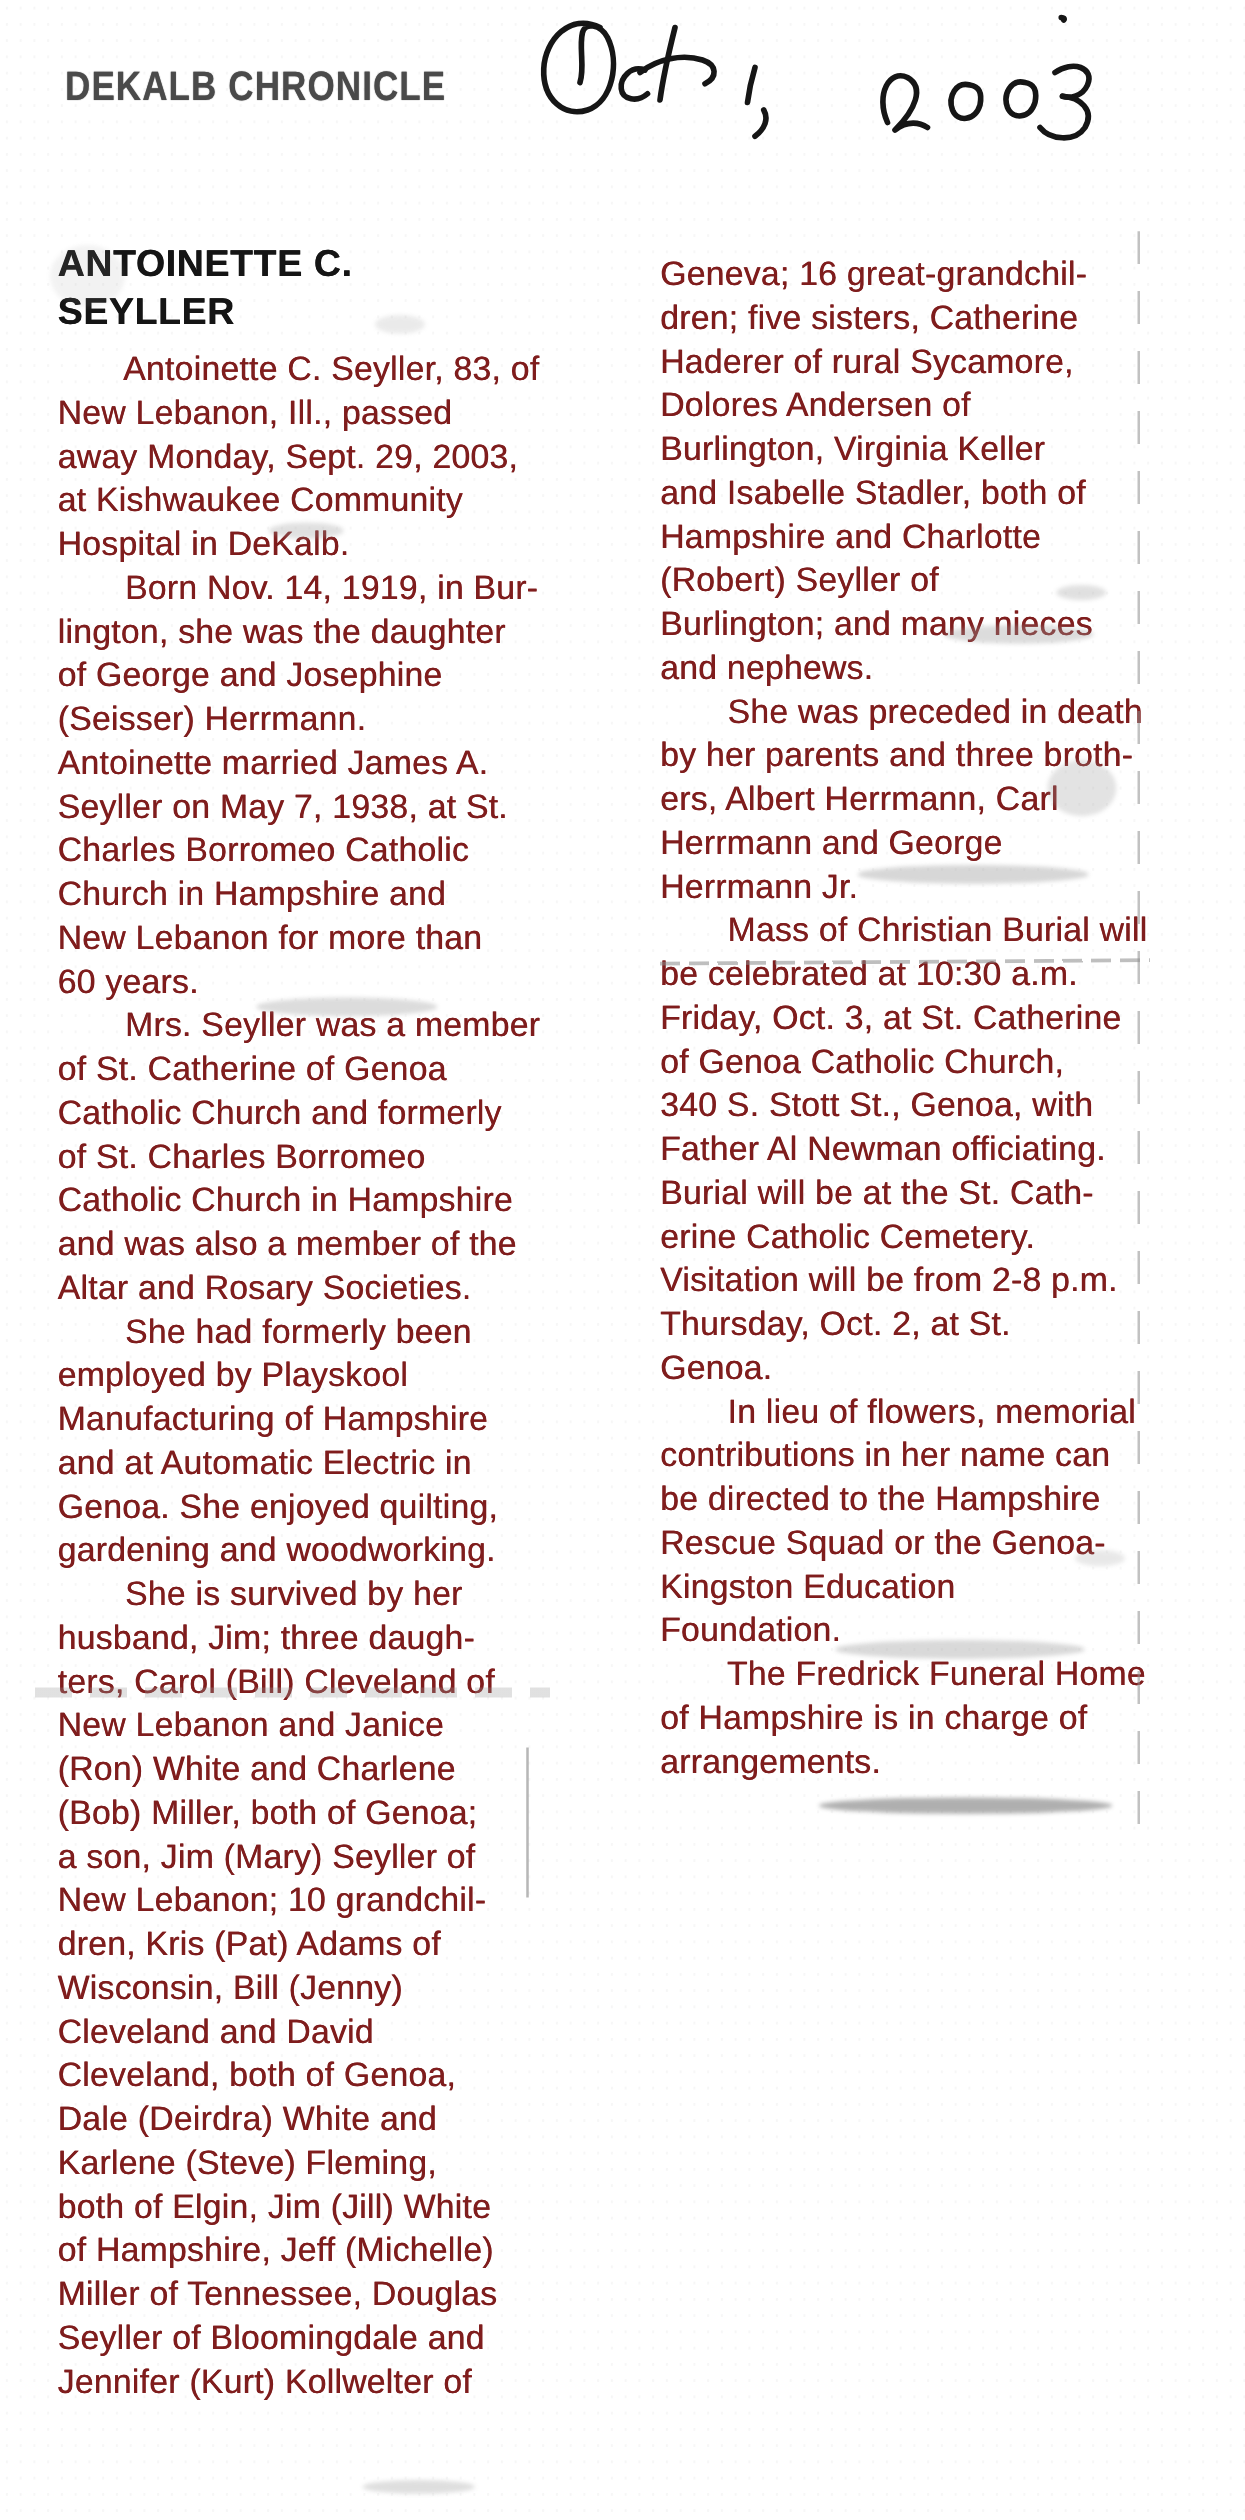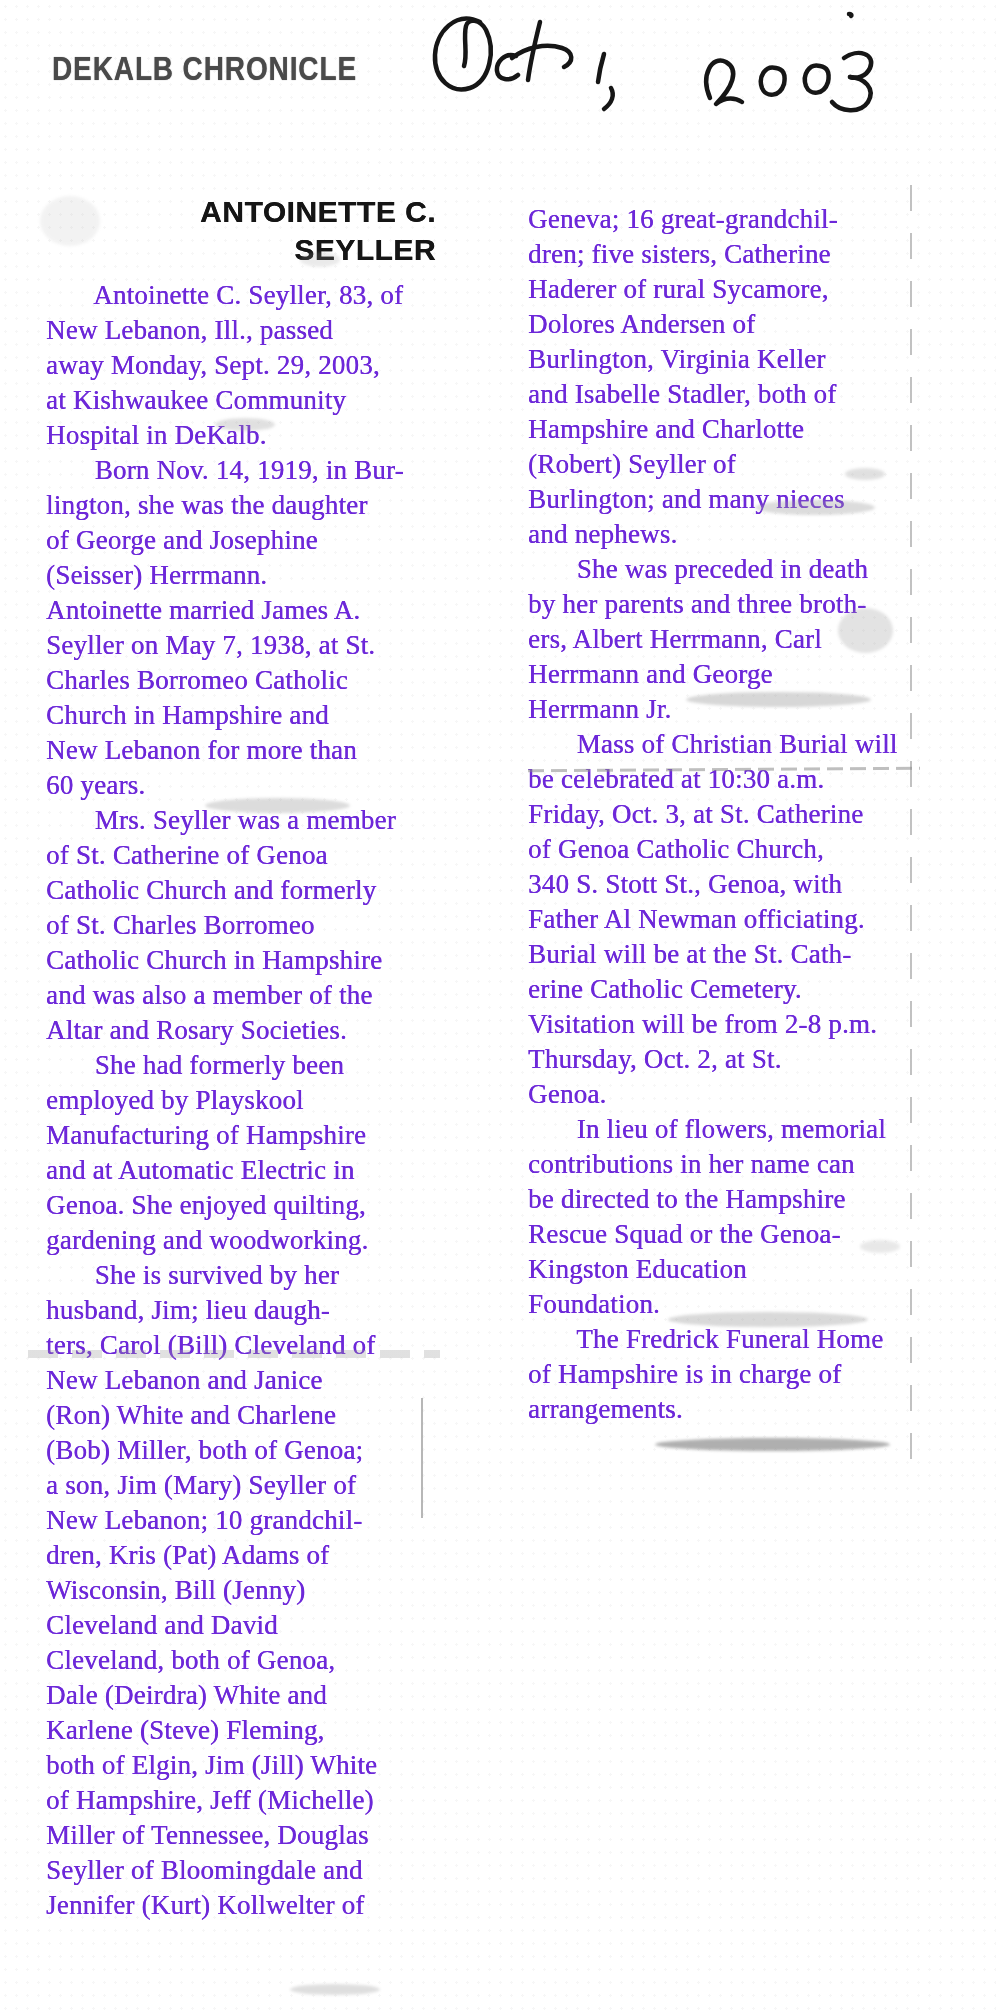--- a/index.html
+++ b/index.html
@@ -20,28 +20,27 @@
     font-size:33px;font-weight:bold;color:#4a4a4a;
     letter-spacing:1px;transform:scaleX(0.85);transform-origin:left center;
     text-shadow:0 0 1px #6a6a6a;
     white-space:nowrap;
   }
   .handwriting{position:absolute;left:428px;top:8px;}
   .handwriting svg{display:block;}
   .handwriting path{fill:none;stroke:#161616;stroke-width:4.5;stroke-linecap:round;stroke-linejoin:round;}
   .obit-title{
     position:absolute;left:46px;top:193px;width:390px;
-    text-align:right;font-weight:bold;font-size:30px;line-height:38px;
+    text-align:left;font-weight:bold;font-size:30px;line-height:38px;
     letter-spacing:0.5px;color:#151515;text-shadow:0.3px 0 0 currentColor;
   }
   .col{
     position:absolute;font-size:27px;line-height:35px;
-    letter-spacing:0.2px;color:#6d28d9;
+    letter-spacing:0.2px;color:#7f1d1d;
     text-shadow:0.35px 0 0 currentColor;
-    font-family:Liberation Serif, serif;
   }
   .col .tline{white-space:pre;height:35px;}
   .col-left{left:46px;top:278px;width:392px;}
   .col-right{left:528px;top:202px;width:392px;}
   
   .crease-v{
     position:absolute;width:2px;
     background:repeating-linear-gradient(180deg,#8f8f8f 0 26px, transparent 26px 48px);
     opacity:.55;
   }
@@ -109,21 +108,21 @@
     <div class="tline">Catholic Church in Hampshire</div>
     <div class="tline">and was also a member of the</div>
     <div class="tline">Altar and Rosary Societies.</div>
     <div class="tline">       She had formerly been</div>
     <div class="tline">employed by Playskool</div>
     <div class="tline">Manufacturing of Hampshire</div>
     <div class="tline">and at Automatic Electric in</div>
     <div class="tline">Genoa. She enjoyed quilting,</div>
     <div class="tline">gardening and woodworking.</div>
     <div class="tline">       She is survived by her</div>
-    <div class="tline">husband, Jim; lieu daugh-</div>
+    <div class="tline">husband, Jim; three daugh-</div>
     <div class="tline">ters, Carol (Bill) Cleveland of</div>
     <div class="tline">New Lebanon and Janice</div>
     <div class="tline">(Ron) White and Charlene</div>
     <div class="tline">(Bob) Miller, both of Genoa;</div>
     <div class="tline">a son, Jim (Mary) Seyller of</div>
     <div class="tline">New Lebanon; 10 grandchil-</div>
     <div class="tline">dren, Kris (Pat) Adams of</div>
     <div class="tline">Wisconsin, Bill (Jenny)</div>
     <div class="tline">Cleveland and David</div>
     <div class="tline">Cleveland, both of Genoa,</div>

